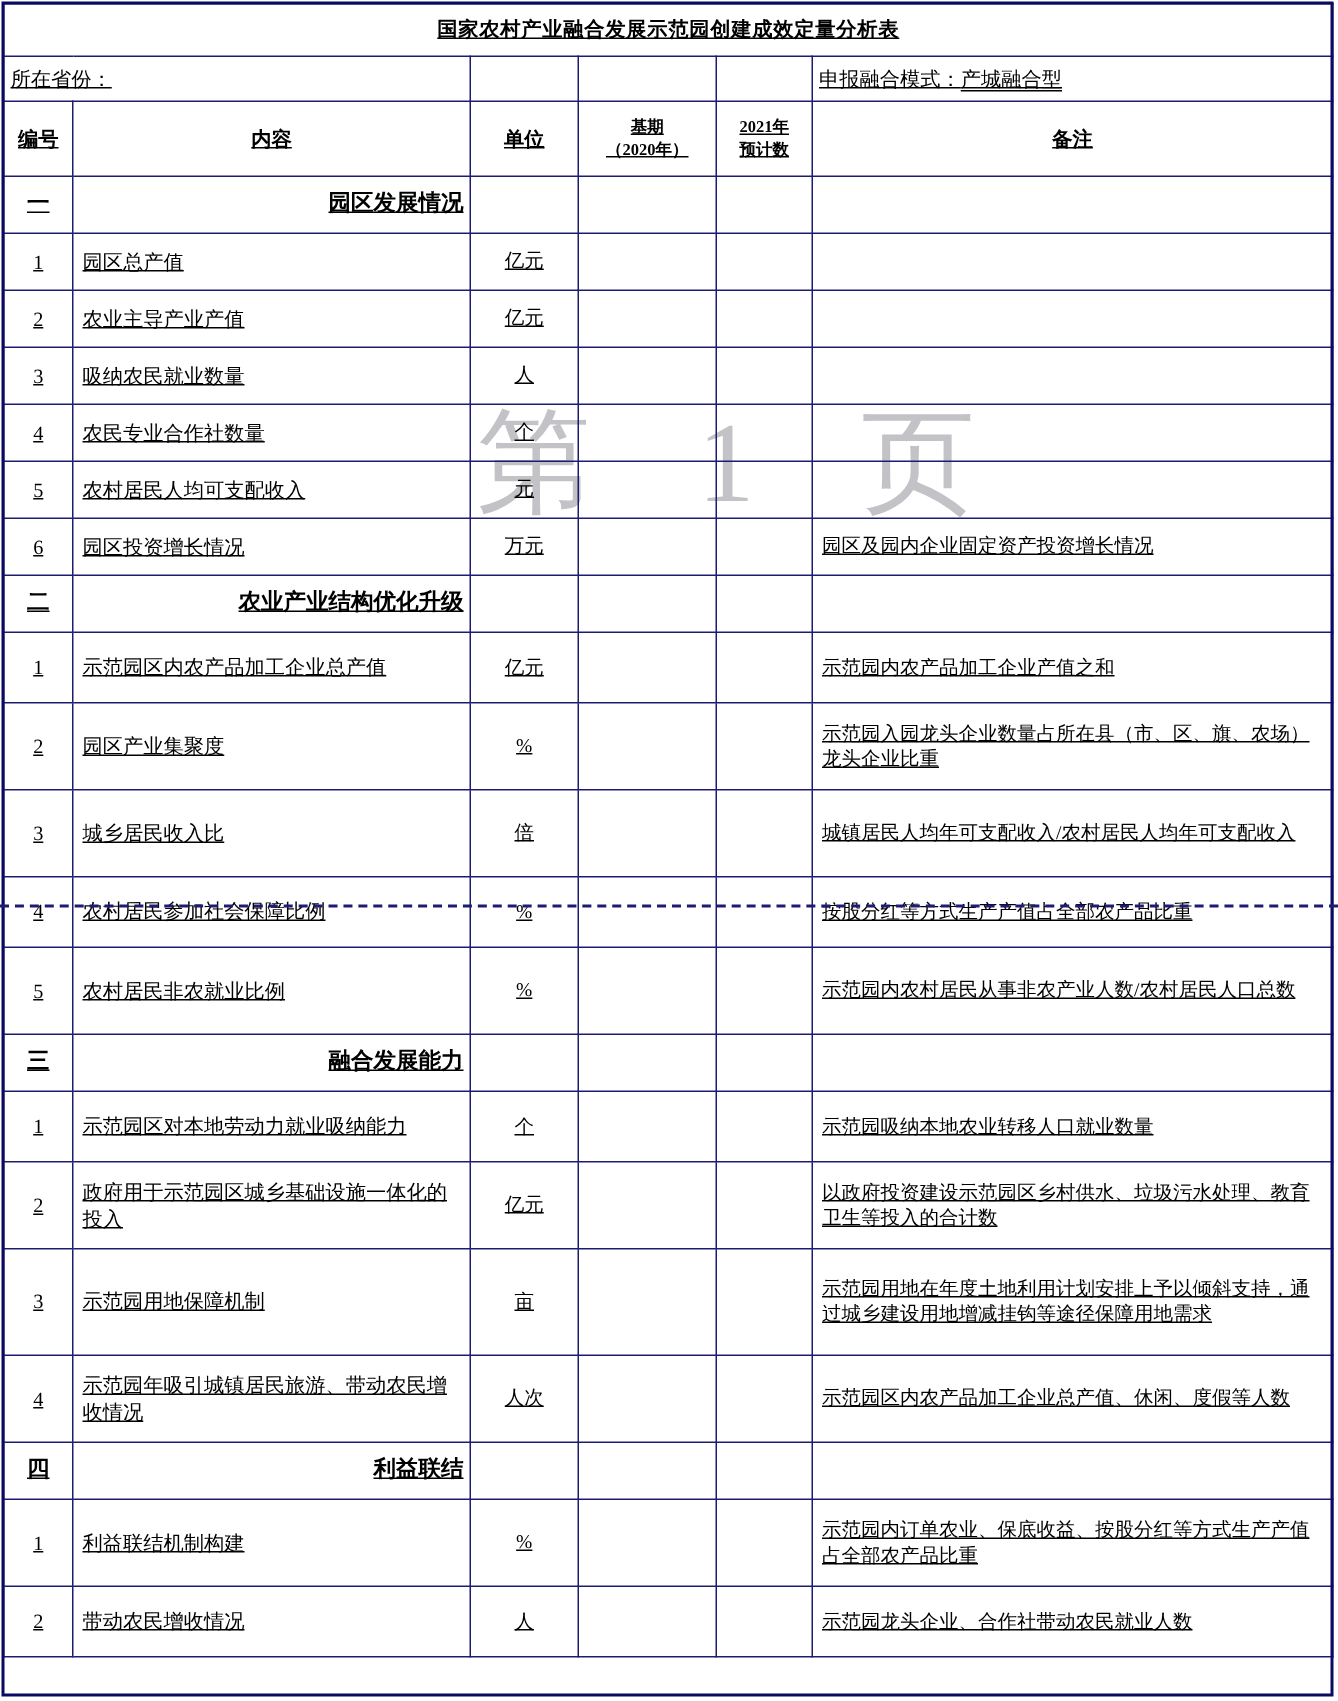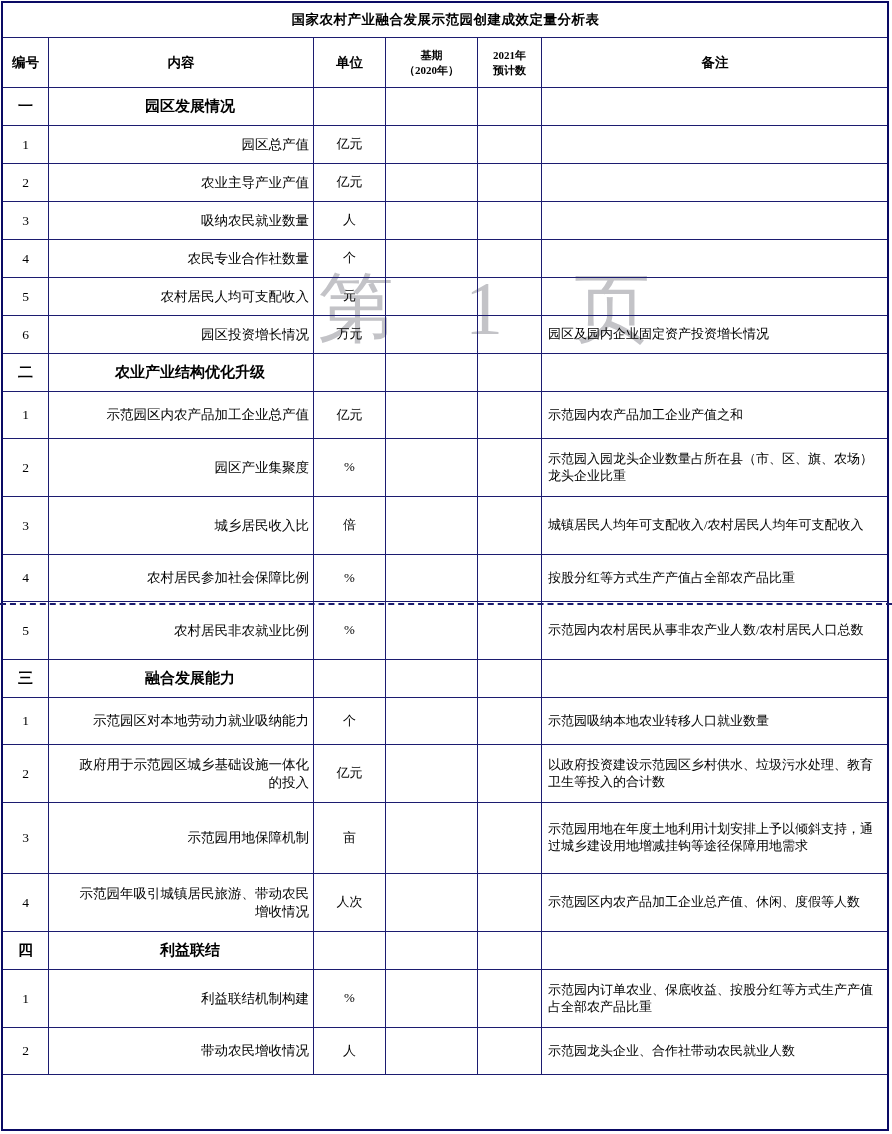--- a/index.html
+++ b/index.html
@@ -37,20 +37,21 @@
   #wm-page-1 { left: 318px; top: 258px; }
   #wm-page-2 { left: 318px; top: 838px; }
 
   
   #sheet {
     position: absolute;
     left: 2px;
     top: 2px;
     width: 766px;
     z-index: 10;
+    text-decoration: underline;
   }
   table.grid {
     border-collapse: collapse;
     width: 886px;
     table-layout: fixed;
     background: transparent;
   }
   table.grid td {
     border: 1px solid #1c1c70;
     padding: 0 4px;
@@ -106,35 +107,35 @@
   }
 
   
   .sec td { height: 37px; }
   .sec .cat {
     text-align: center;
     font-weight: bold;
     font-size: 15px;
   }
   .sec .label {
-    text-align: center;
+    text-align: right;
     font-weight: bold;
     font-size: 15px;
     padding-left: 22px;
   }
 
   
   .data .idx {
     text-align: center;
     font-size: 13.5px;
   }
   .data .item {
-    text-align: right;
+    text-align: left;
     font-size: 13.5px;
-    padding-left: 22px;
+    padding-left: 6px;
   }
   .data .unit {
     text-align: center;
     font-size: 13px;
   }
   .data .val {
     text-align: center;
   }
   .data .note {
     text-align: left;
@@ -186,20 +187,27 @@
         <col class="c-item">
         <col class="c-unit">
       <col class="c-base">
         <col class="c-est">
         <col class="c-note">
     </colgroup>
     <tbody id="tbody">
         <tr>
           <td class="title-cell" colspan="6">国家农村产业融合发展示范园创建成效定量分析表</td>
         </tr>
+        <tr class="info-row">
+          <td class="info-left" colspan="2">所在省份：</td>
+          <td></td>
+          <td></td>
+          <td></td>
+          <td class="info-right"><span>申报融合模式：</span><span class="underlined">产城融合型</span></td>
+        </tr>
         <tr class="hdr">
           <td>编号</td>
           <td>内容</td>
           <td>单位</td>
           <td class="small">
             <div>基期</div>
             <div>（2020年）</div>
           </td>
           <td class="small">
             <div>2021年</div>

